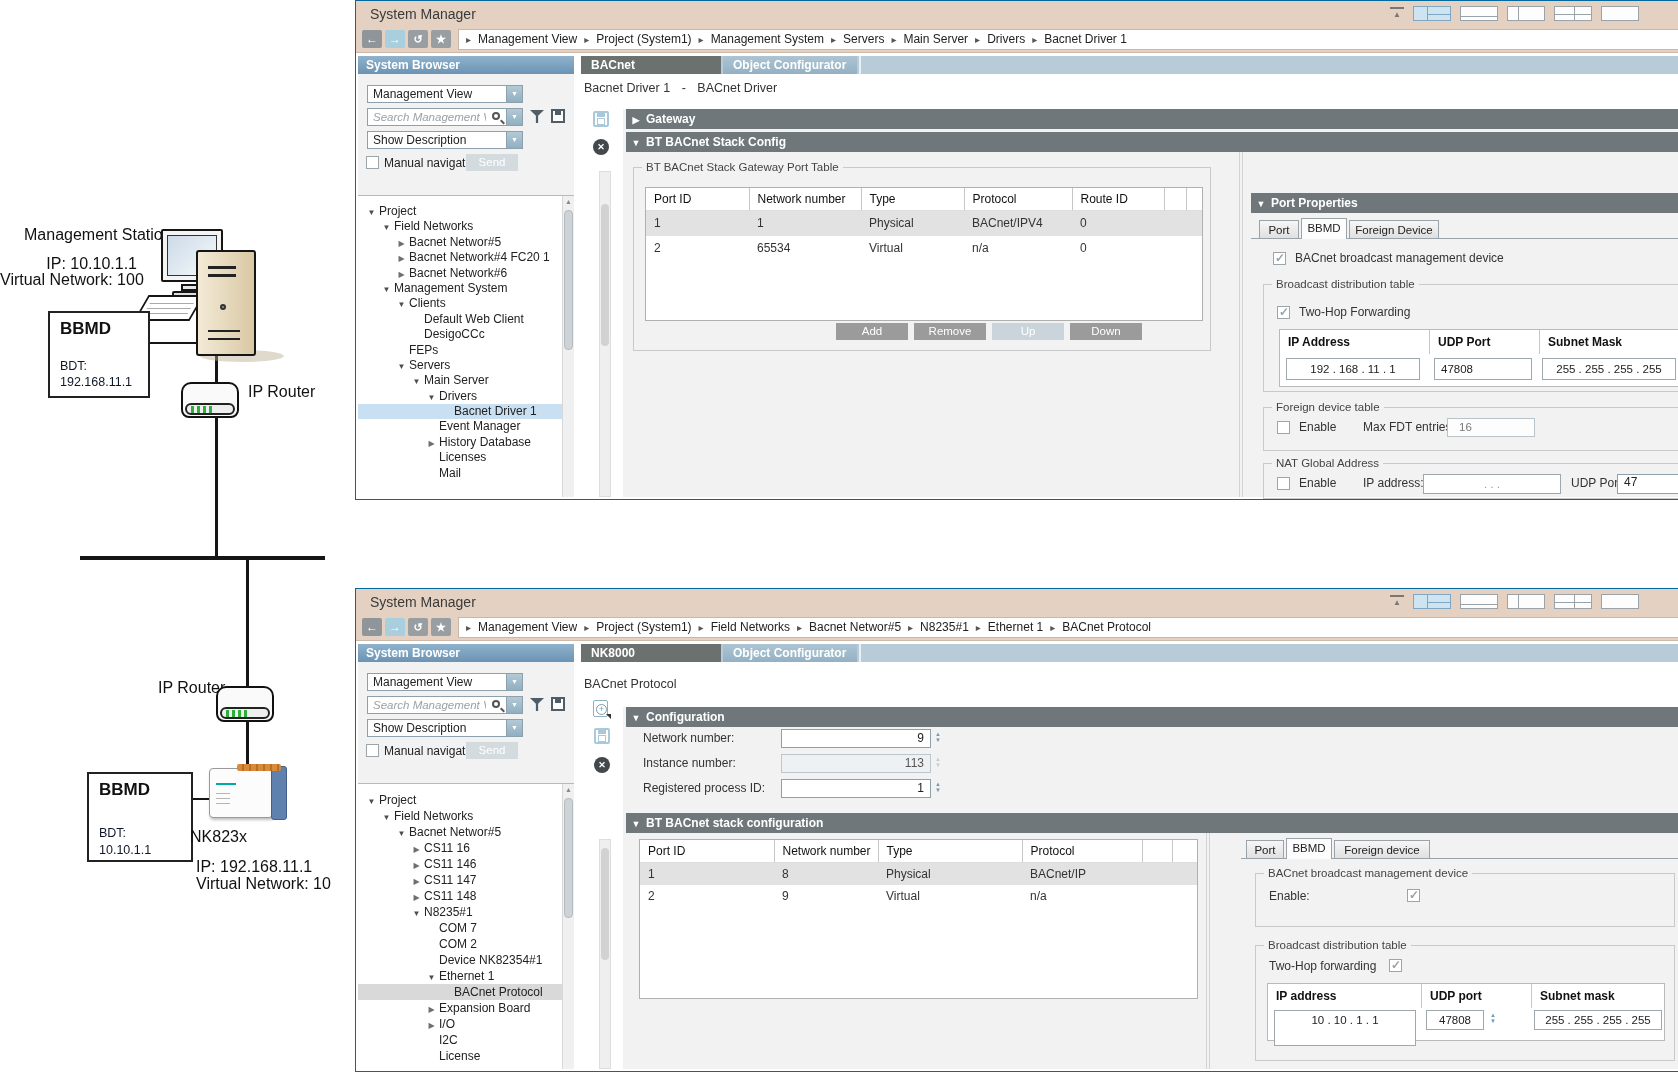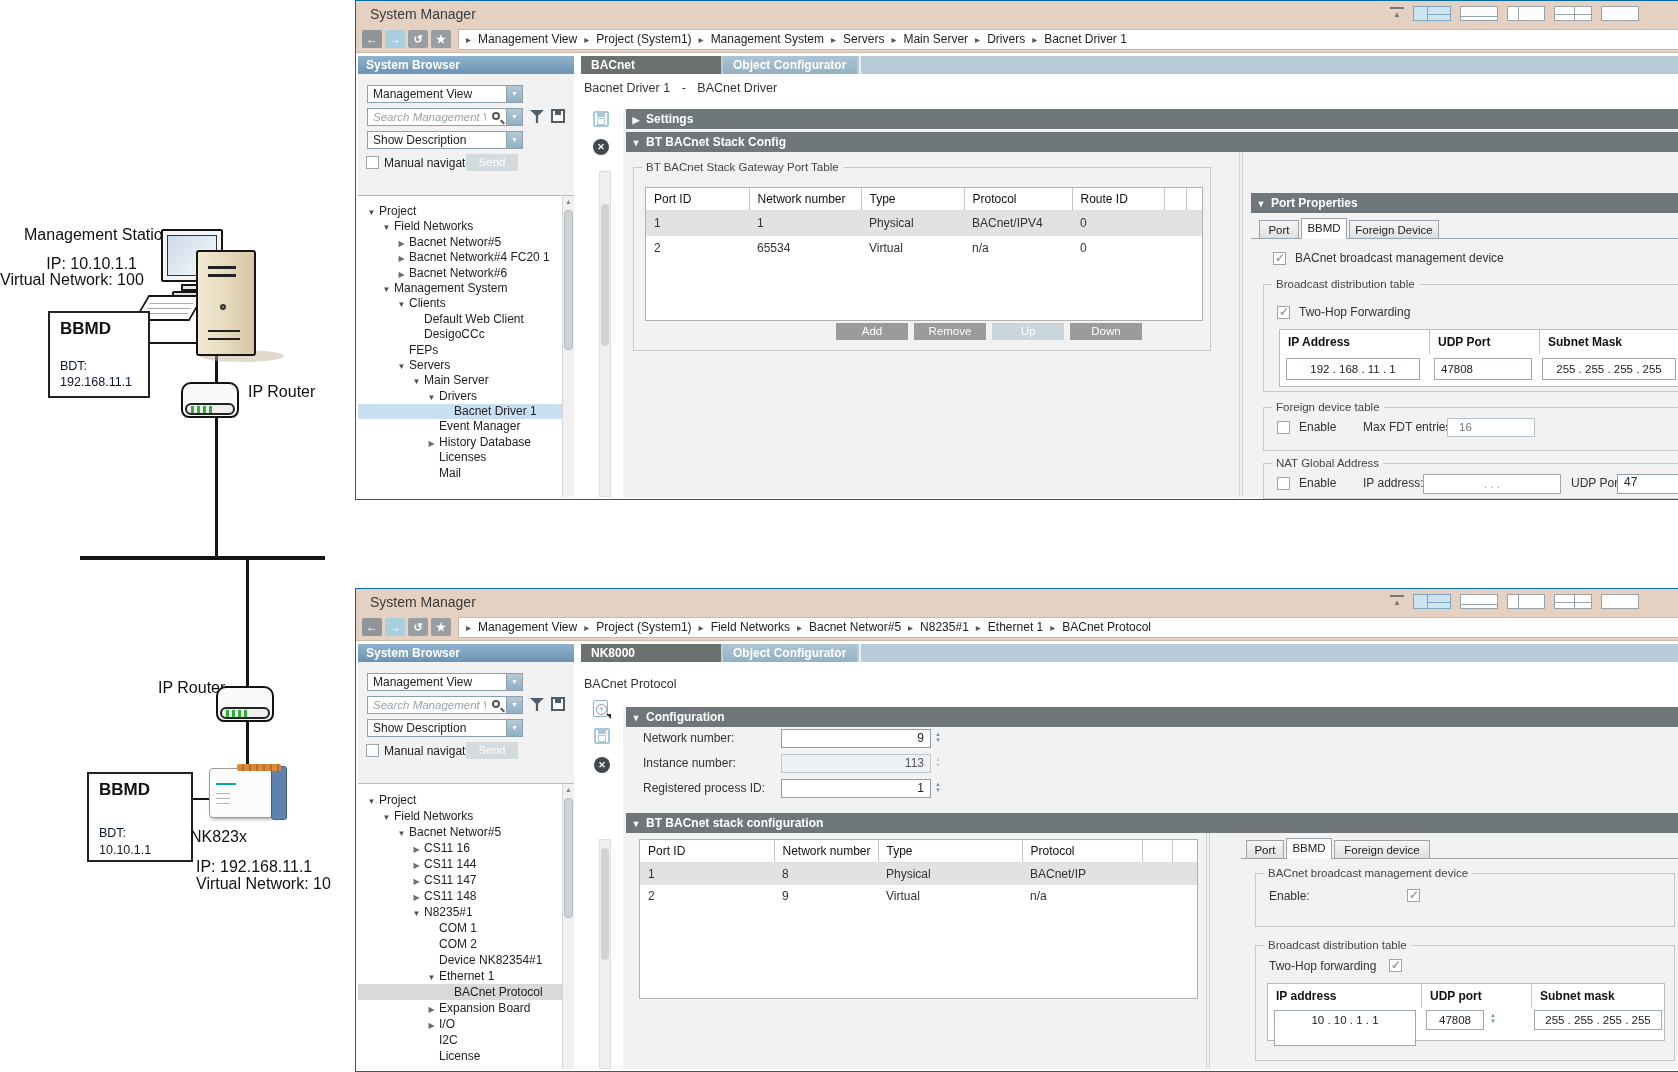--- a/index.html
+++ b/index.html
@@ -314,21 +314,21 @@
 
     <div class="contentbg" style="top:108px;"></div>
 
     <div class="flop" style="left:237px;top:110px;"></div>
     <div class="xic" style="left:237px;top:138px;"></div>
     <div class="lscroll" style="left:243px;top:170px;bottom:2px;">
       <div class="lthumb" style="top:32px;height:142px;"></div>
     </div>
 
     <div class="secbar" style="top:108px;">
-      <span class="tri right"></span><span>Settings</span>
+      <span class="tri right"></span><span>Gateway</span>
     </div>
     <div class="secbar" style="top:131px;">
       <span class="tri down"></span><span>BT BACnet Stack Config</span>
     </div>
 
     <div class="gbox" style="left:277px;top:166px;width:578px;height:184px;">
       <span class="glabel">BT BACnet Stack Gateway Port Table</span>
     </div>
     <div class="tblwrap" style="left:289px;top:186px;width:558px;height:134px;" id="gwtable">
         <table class="dtable" style="width: 556px;">
@@ -477,25 +477,25 @@
       </div>
       <div class="cbx" style="left:8px;top:100px;"></div>
       <div class="manlabel" style="left:26px;top:100px;">Manual navigati</div>
       <div class="sendbtn" style="left:108px;top:98px;">Send</div>
       <div class="treewrap">
         <div class="tree" id="tree2">
             <div class="trow" style="line-height: 16px; height: 16px; padding-left: 6px;"><span class="tarrow">▼</span><span class="tlabel">Project</span></div>
             <div class="trow" style="line-height: 16px; height: 16px; padding-left: 21px;"><span class="tarrow">▼</span><span class="tlabel">Field Networks</span></div>
             <div class="trow" style="line-height: 16px; height: 16px; padding-left: 36px;"><span class="tarrow">▼</span><span class="tlabel">Bacnet Networ#5</span></div>
             <div class="trow" style="line-height: 16px; height: 16px; padding-left: 51px;"><span class="tarrow" style="color: rgb(110, 110, 110);">▶</span><span class="tlabel">CS11 16</span></div>
-            <div class="trow" style="line-height: 16px; height: 16px; padding-left: 51px;"><span class="tarrow" style="color: rgb(110, 110, 110);">▶</span><span class="tlabel">CS11 144</span></div>
+            <div class="trow" style="line-height: 16px; height: 16px; padding-left: 51px;"><span class="tarrow" style="color: rgb(110, 110, 110);">▶</span><span class="tlabel">CS11 146</span></div>
             <div class="trow" style="line-height: 16px; height: 16px; padding-left: 51px;"><span class="tarrow" style="color: rgb(110, 110, 110);">▶</span><span class="tlabel">CS11 147</span></div>
             <div class="trow" style="line-height: 16px; height: 16px; padding-left: 51px;"><span class="tarrow" style="color: rgb(110, 110, 110);">▶</span><span class="tlabel">CS11 148</span></div>
             <div class="trow" style="line-height: 16px; height: 16px; padding-left: 51px;"><span class="tarrow">▼</span><span class="tlabel">N8235#1</span></div>
-            <div class="trow" style="line-height: 16px; height: 16px; padding-left: 66px;"><span class="tarrow"></span><span class="tlabel">COM 1</span></div>
+            <div class="trow" style="line-height: 16px; height: 16px; padding-left: 66px;"><span class="tarrow"></span><span class="tlabel">COM 7</span></div>
             <div class="trow" style="line-height: 16px; height: 16px; padding-left: 66px;"><span class="tarrow"></span><span class="tlabel">COM 2</span></div>
             <div class="trow" style="line-height: 16px; height: 16px; padding-left: 66px;"><span class="tarrow"></span><span class="tlabel">Device NK82354#1</span></div>
             <div class="trow" style="line-height: 16px; height: 16px; padding-left: 66px;"><span class="tarrow">▼</span><span class="tlabel">Ethernet 1</span></div>
             <div class="trow sel2" style="line-height: 16px; height: 16px; padding-left: 81px;"><span class="tarrow"></span><span class="tlabel">BACnet Protocol</span></div>
             <div class="trow" style="line-height: 16px; height: 16px; padding-left: 66px;"><span class="tarrow" style="color: rgb(110, 110, 110);">▶</span><span class="tlabel">Expansion Board</span></div>
             <div class="trow" style="line-height: 16px; height: 16px; padding-left: 66px;"><span class="tarrow" style="color: rgb(110, 110, 110);">▶</span><span class="tlabel">I/O</span></div>
             <div class="trow" style="line-height: 16px; height: 16px; padding-left: 66px;"><span class="tarrow"></span><span class="tlabel">I2C</span></div>
             <div class="trow" style="line-height: 16px; height: 16px; padding-left: 66px;"><span class="tarrow"></span><span class="tlabel">License</span></div>
           </div>
         <div class="vscroll">

